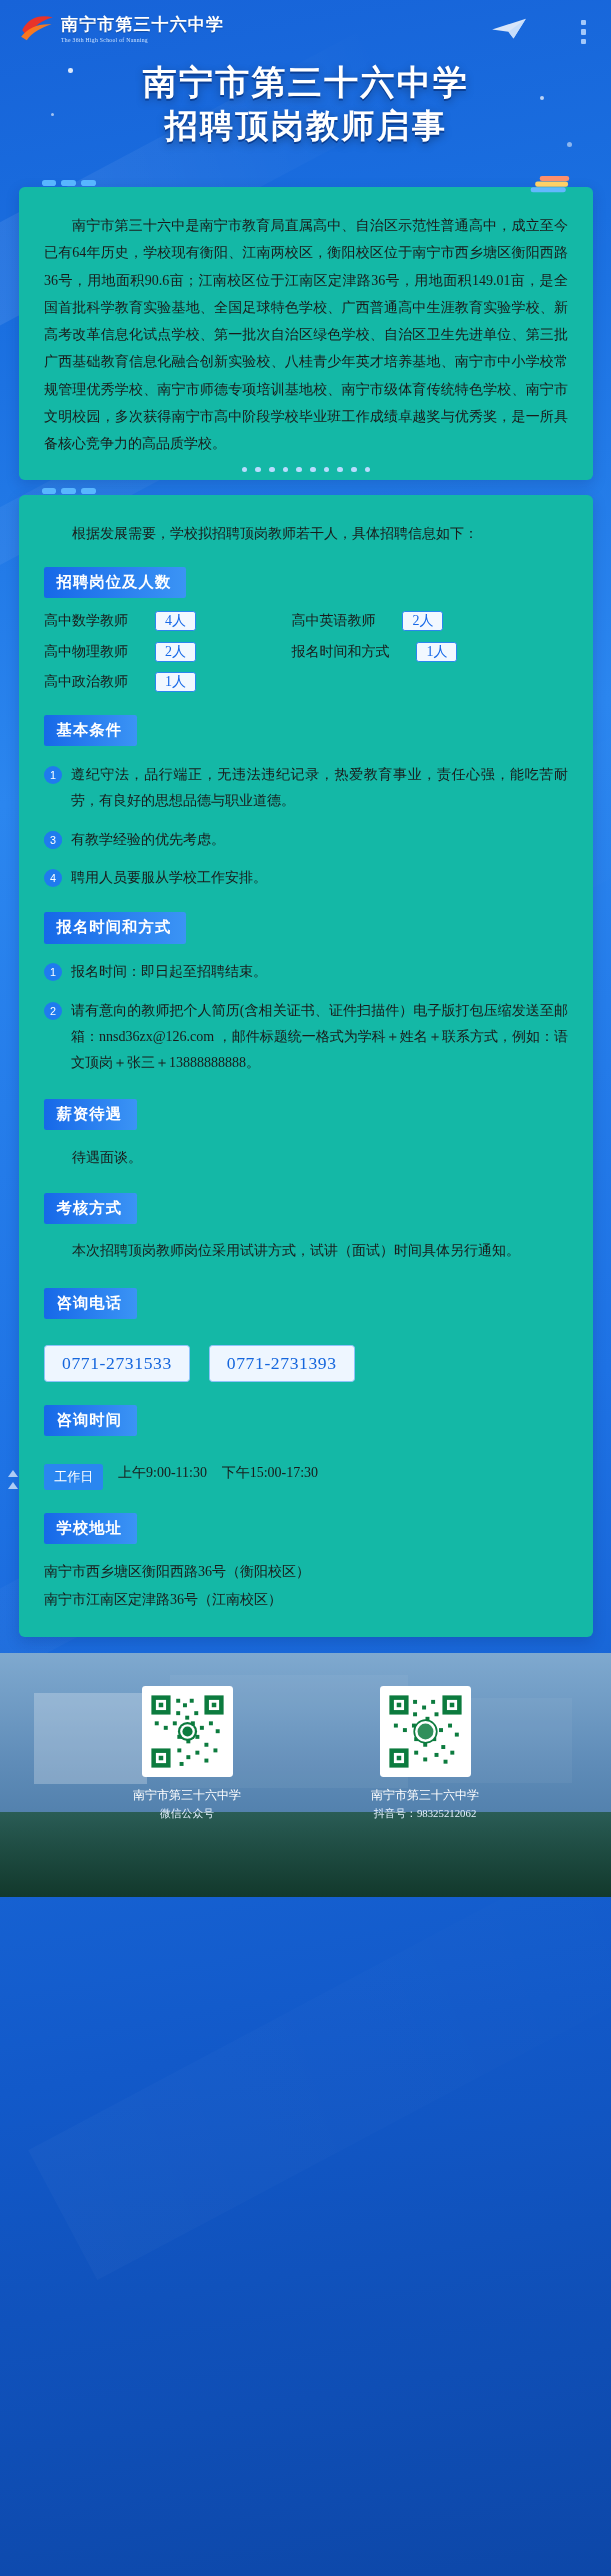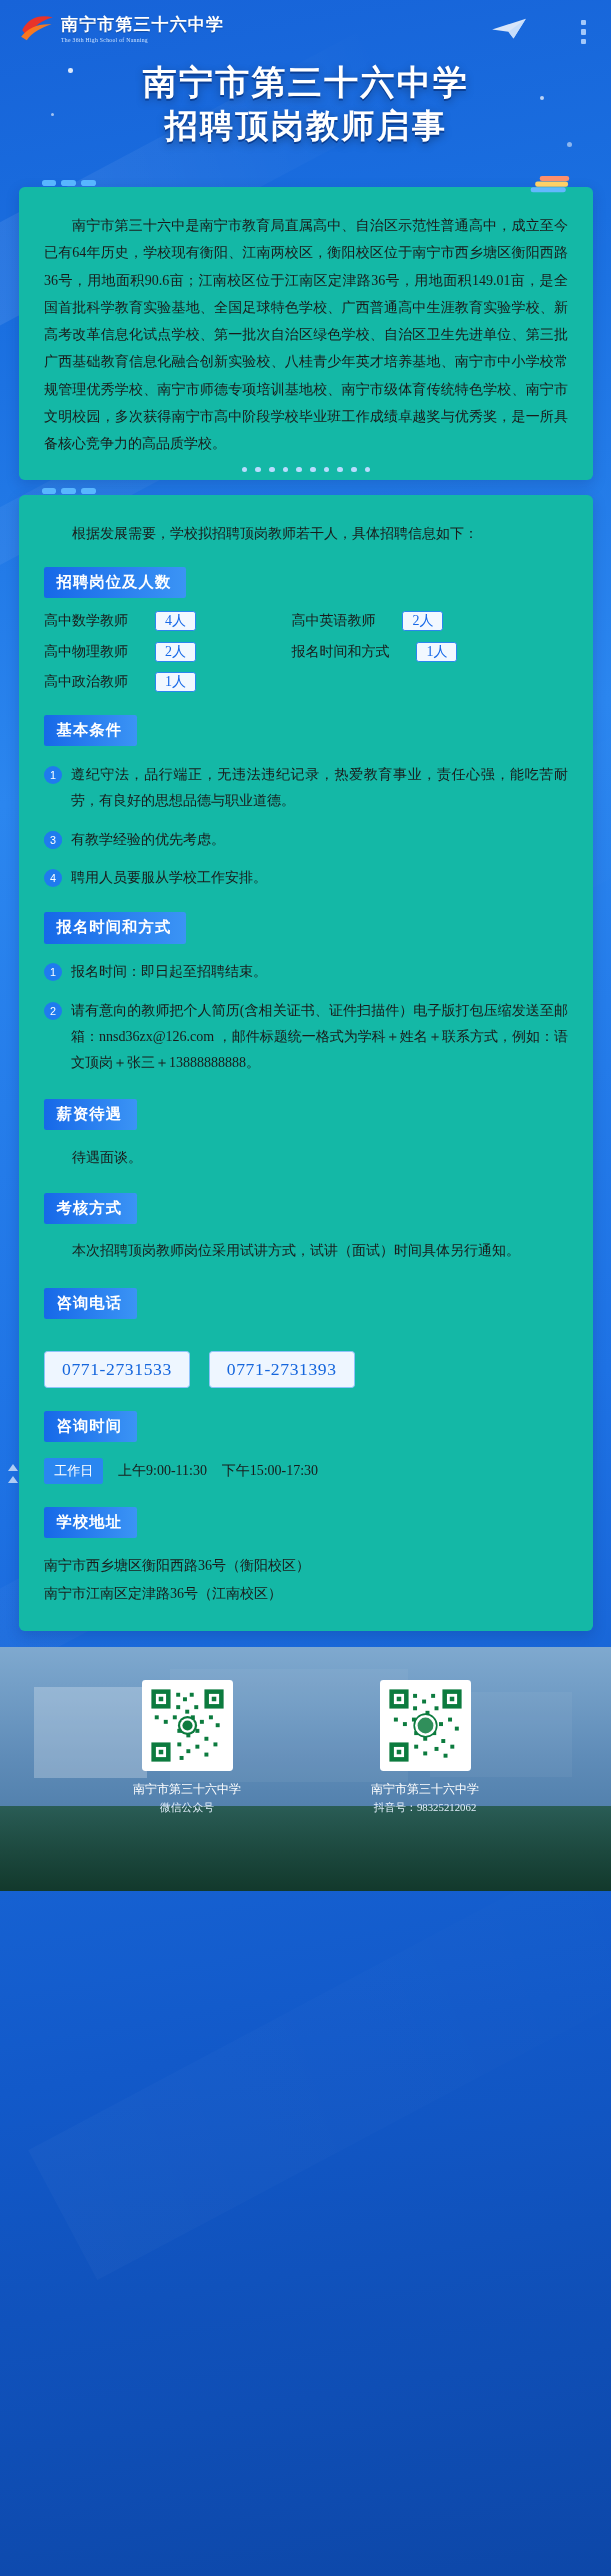--- a/index.html
+++ b/index.html
@@ -144,34 +144,34 @@
   }
   ol.numlist > li .num {
     position: absolute; left: 0; top: 4px;
     width: 18px; height: 18px; border-radius: 50%;
     background: #1f7bee; color: #fff;
     font-size: 10.8px; line-height: 18px; text-align: center;
     font-family: "Liberation Sans", sans-serif;
   }
 
   
-  .phones { display: flex; gap: 19px; margin-top: 18px; }
+  .phones { display: flex; gap: 19px; margin-top: 12px; }
   .phone-box {
     border: 1.1px solid #8fc3fb;
     background: #eef6ff;
     border-radius: 3.4px;
     padding: 6.8px 17px;
     font-size: 17.6px;
     color: #1566dd;
     letter-spacing: 0.6px;
     font-family: "Liberation Serif", serif;
   }
 
   
-  .time-row { display: flex; align-items: center; gap: 14.7px; margin-top: 2px; }
+  .time-row { display: flex; align-items: flex-start; gap: 14.7px; margin-top: 14px; }
   .daytag {
     background: #2a86f0; color: #fff; border-radius: 2.8px;
     padding: 4px 10.2px; font-size: 13px; font-family:"Liberation Serif", serif;
   }
   .time-text { font-size: 14px; color: #1a1a1a; font-family:"Liberation Serif", serif;}
 
   .addr-line { font-size: 14px; line-height: 2.0; color:#1a1a1a; font-family:"Liberation Serif", serif;}
 
   
   footer {

